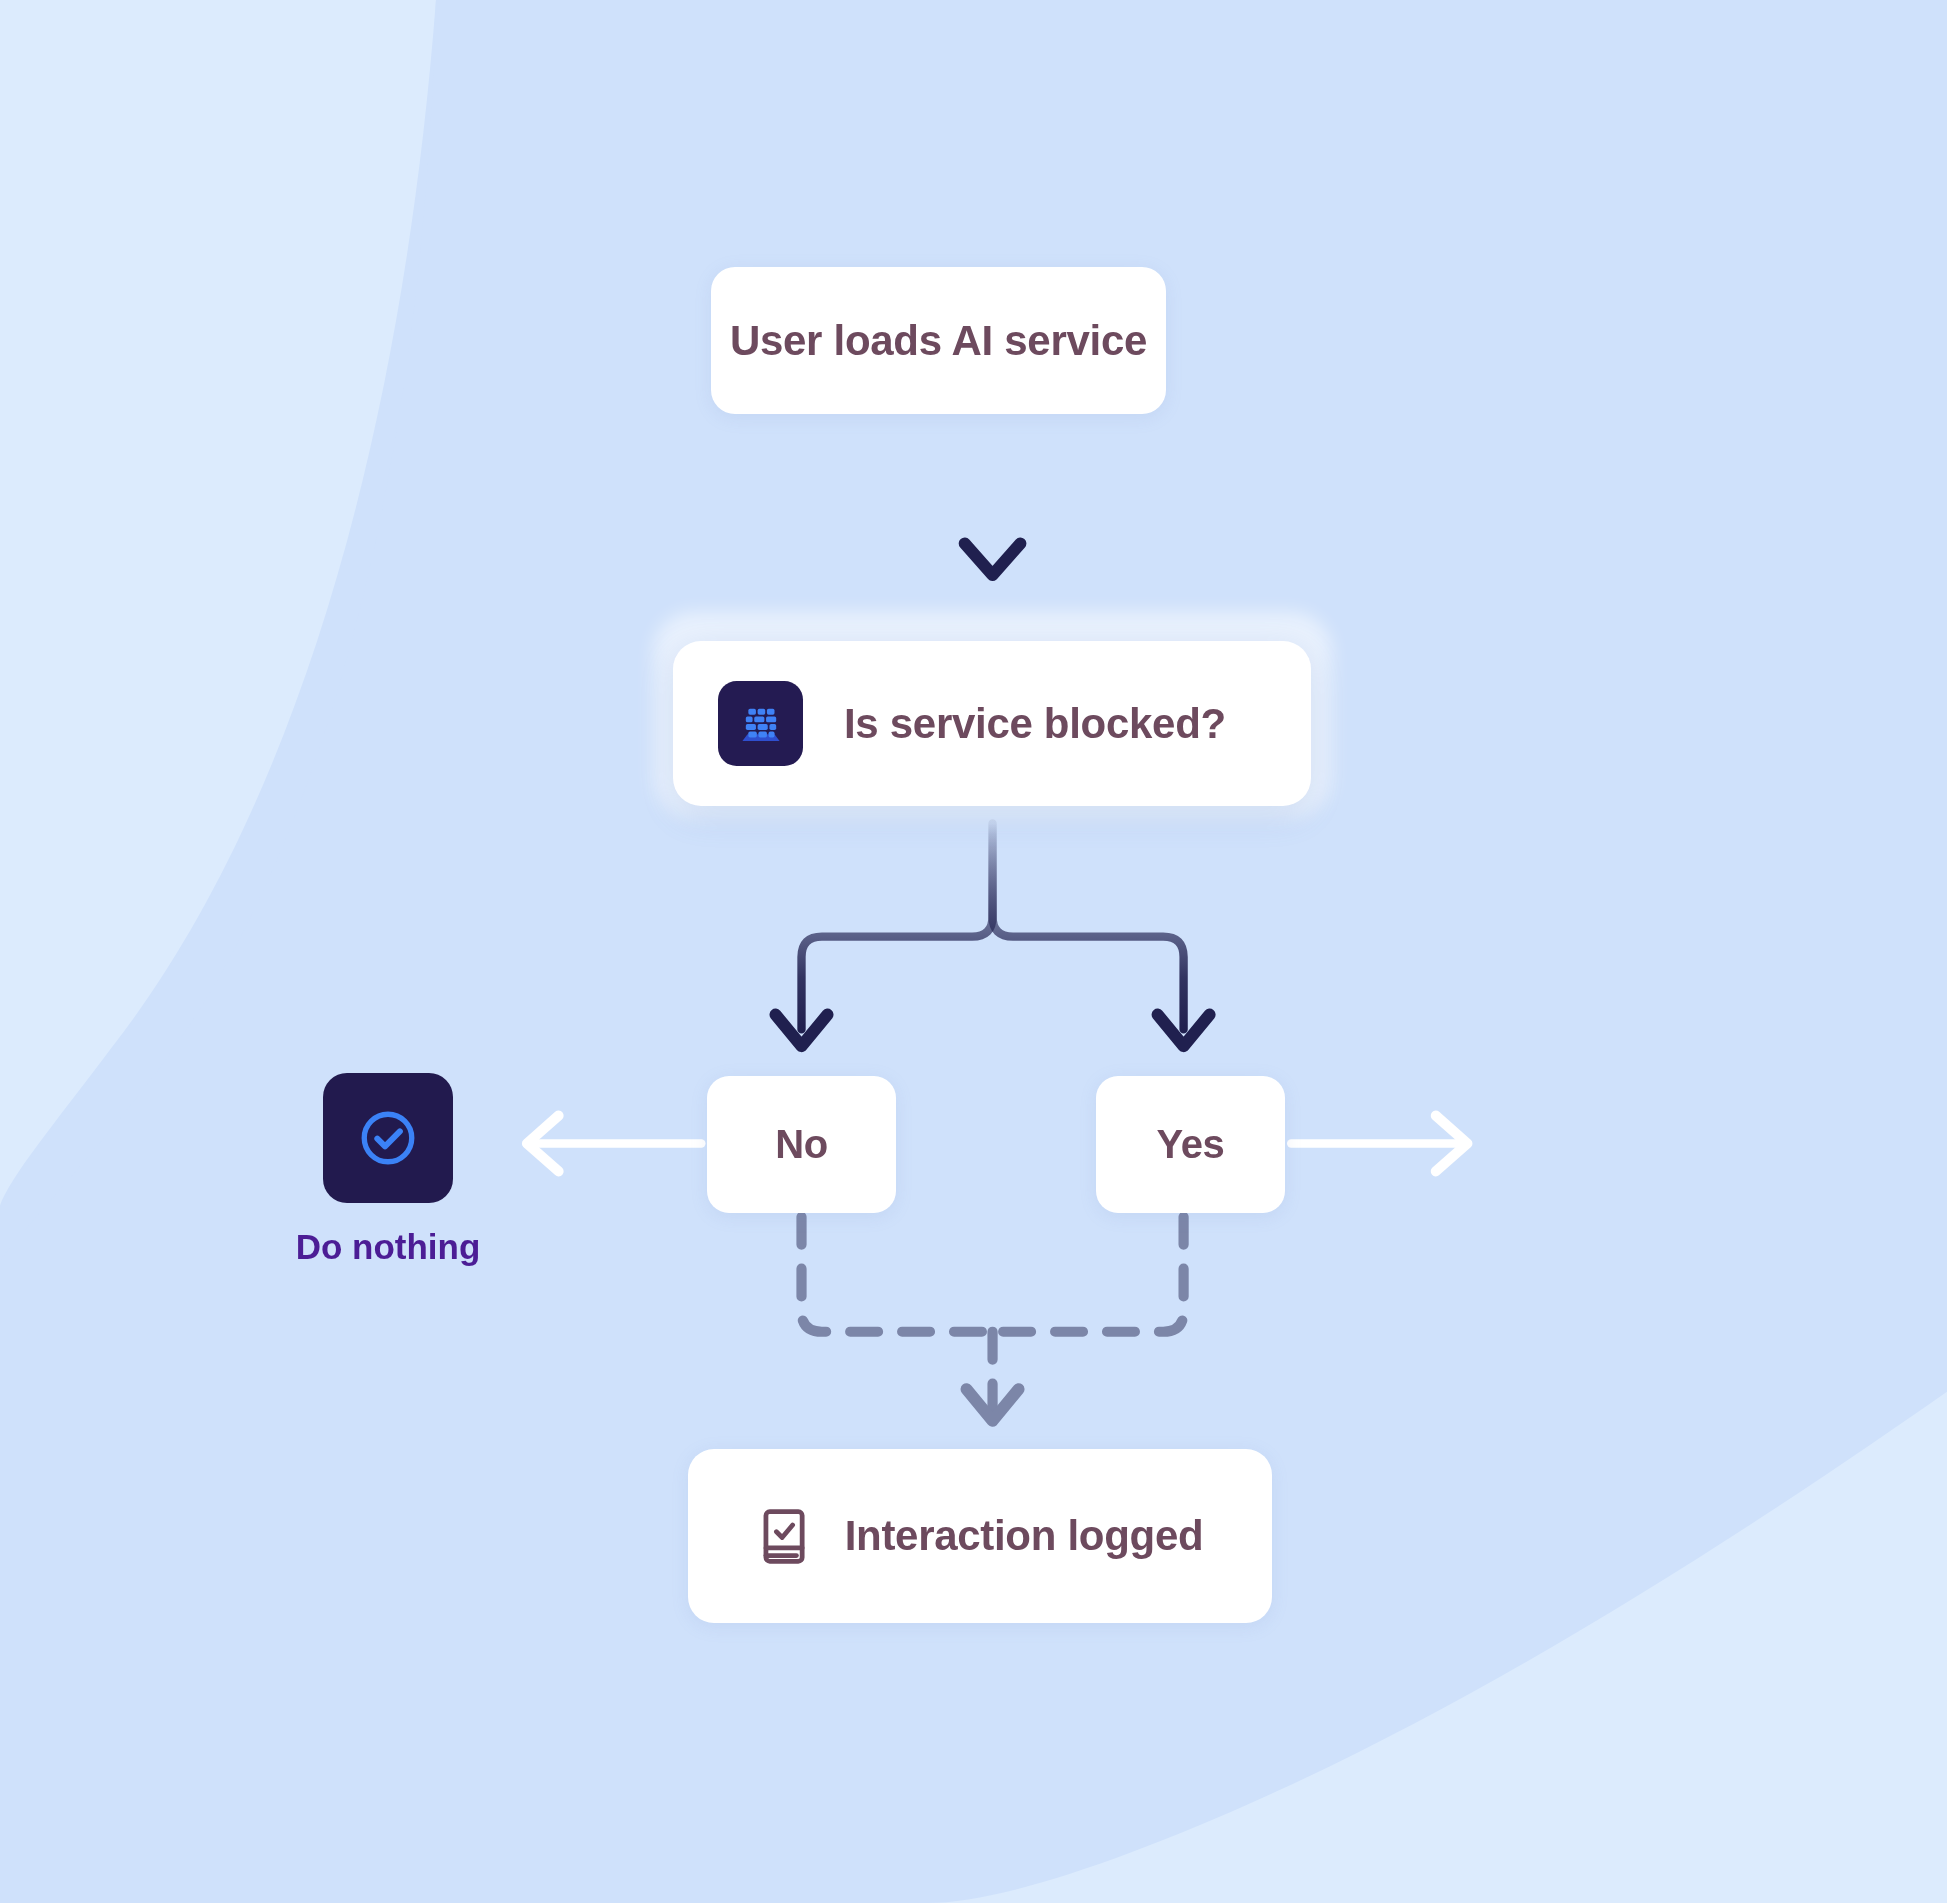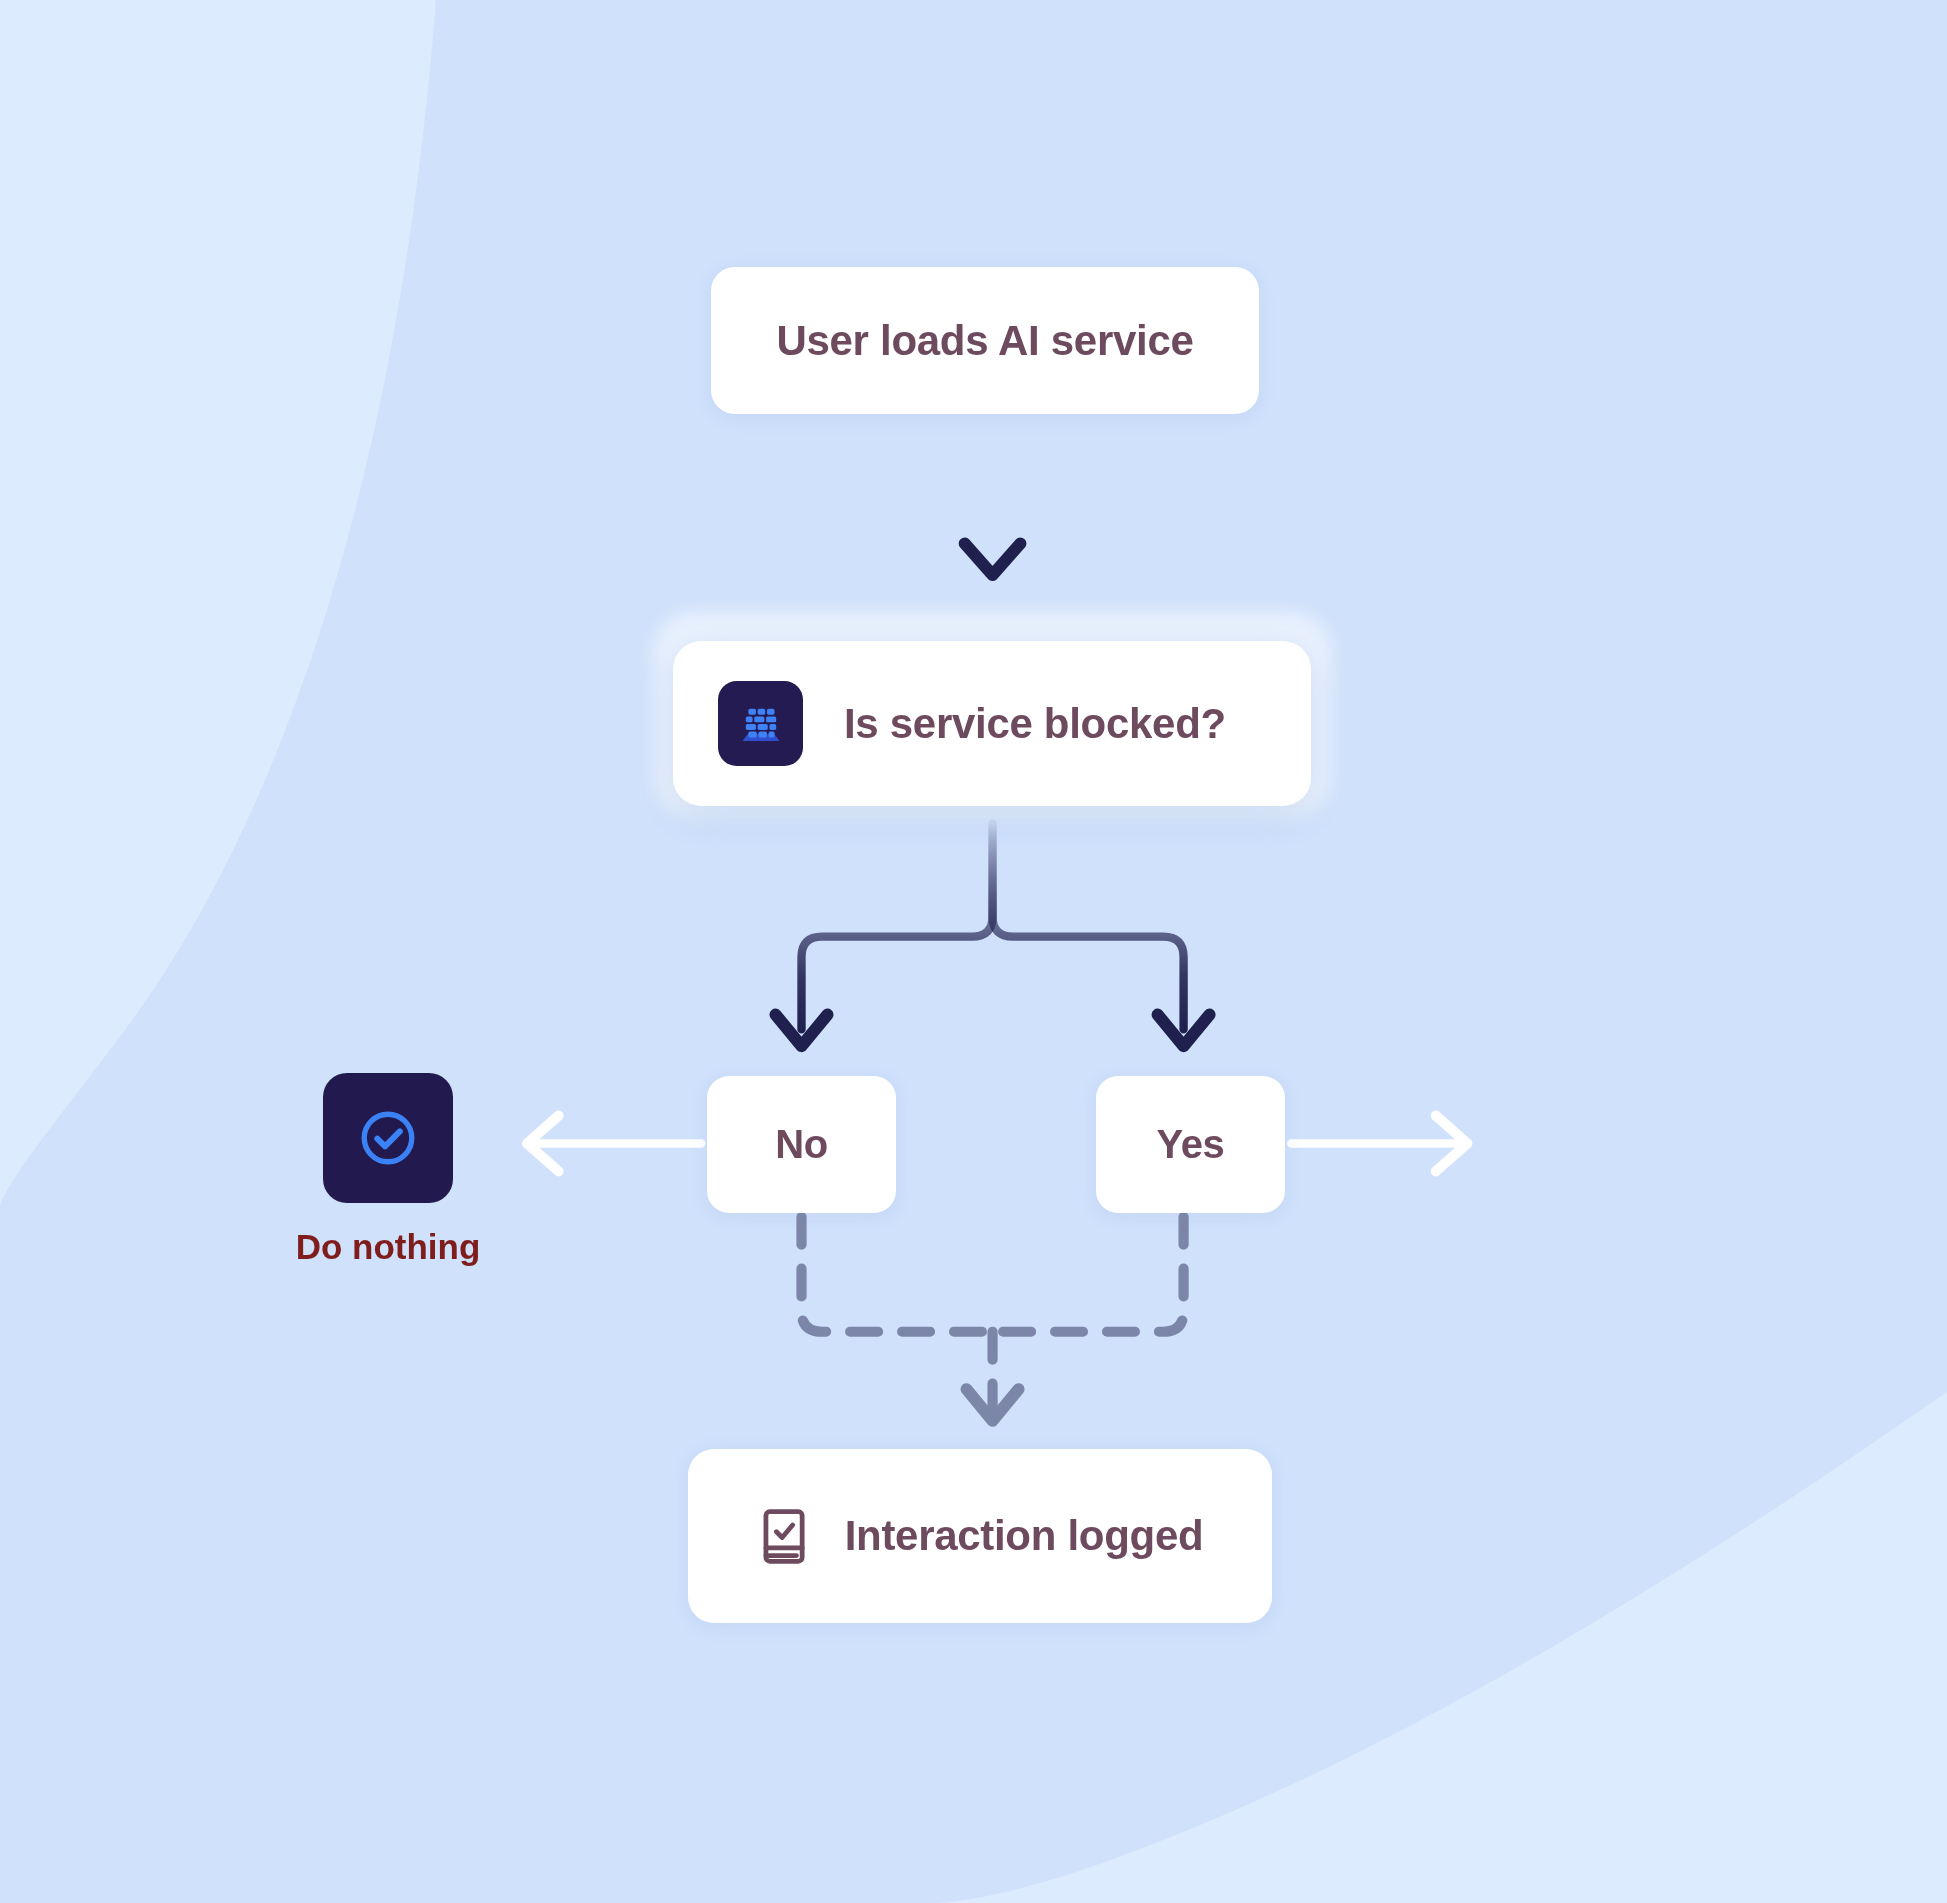--- a/index.html
+++ b/index.html
@@ -43,21 +43,21 @@
     color: #6d4a5e;
     font-weight: bold;
     letter-spacing: -0.3px;
     white-space: nowrap;
   }
 
   
   #node-start {
     left: 711px;
     top: 267px;
-    width: 548px;
+    width: 455px;
     height: 147px;
     text-align: right;
   }
   #node-start .card-label { font-size: 42px; }
 
   
   #node-decision-glow {
     position: absolute;
     left: 653px;
     top: 612px;
@@ -135,21 +135,21 @@
     height: 130px;
     background: #221a4e;
     border-radius: 24px;
     display: flex;
     align-items: center;
     justify-content: center;
   }
   .outcome .out-label {
     font-size: 35px;
     font-weight: bold;
-    color: #7f1d1d;
+    color: #4c1d95;
     white-space: nowrap;
   }
   #outcome-left  { left: 249px;  top: 1073px; width: 278px; }
   #outcome-right { left: 1490px; top: 1073px; width: 278px; }
 
   
   #connectors {
     position: absolute;
     inset: 0;
     width: 1948px;

